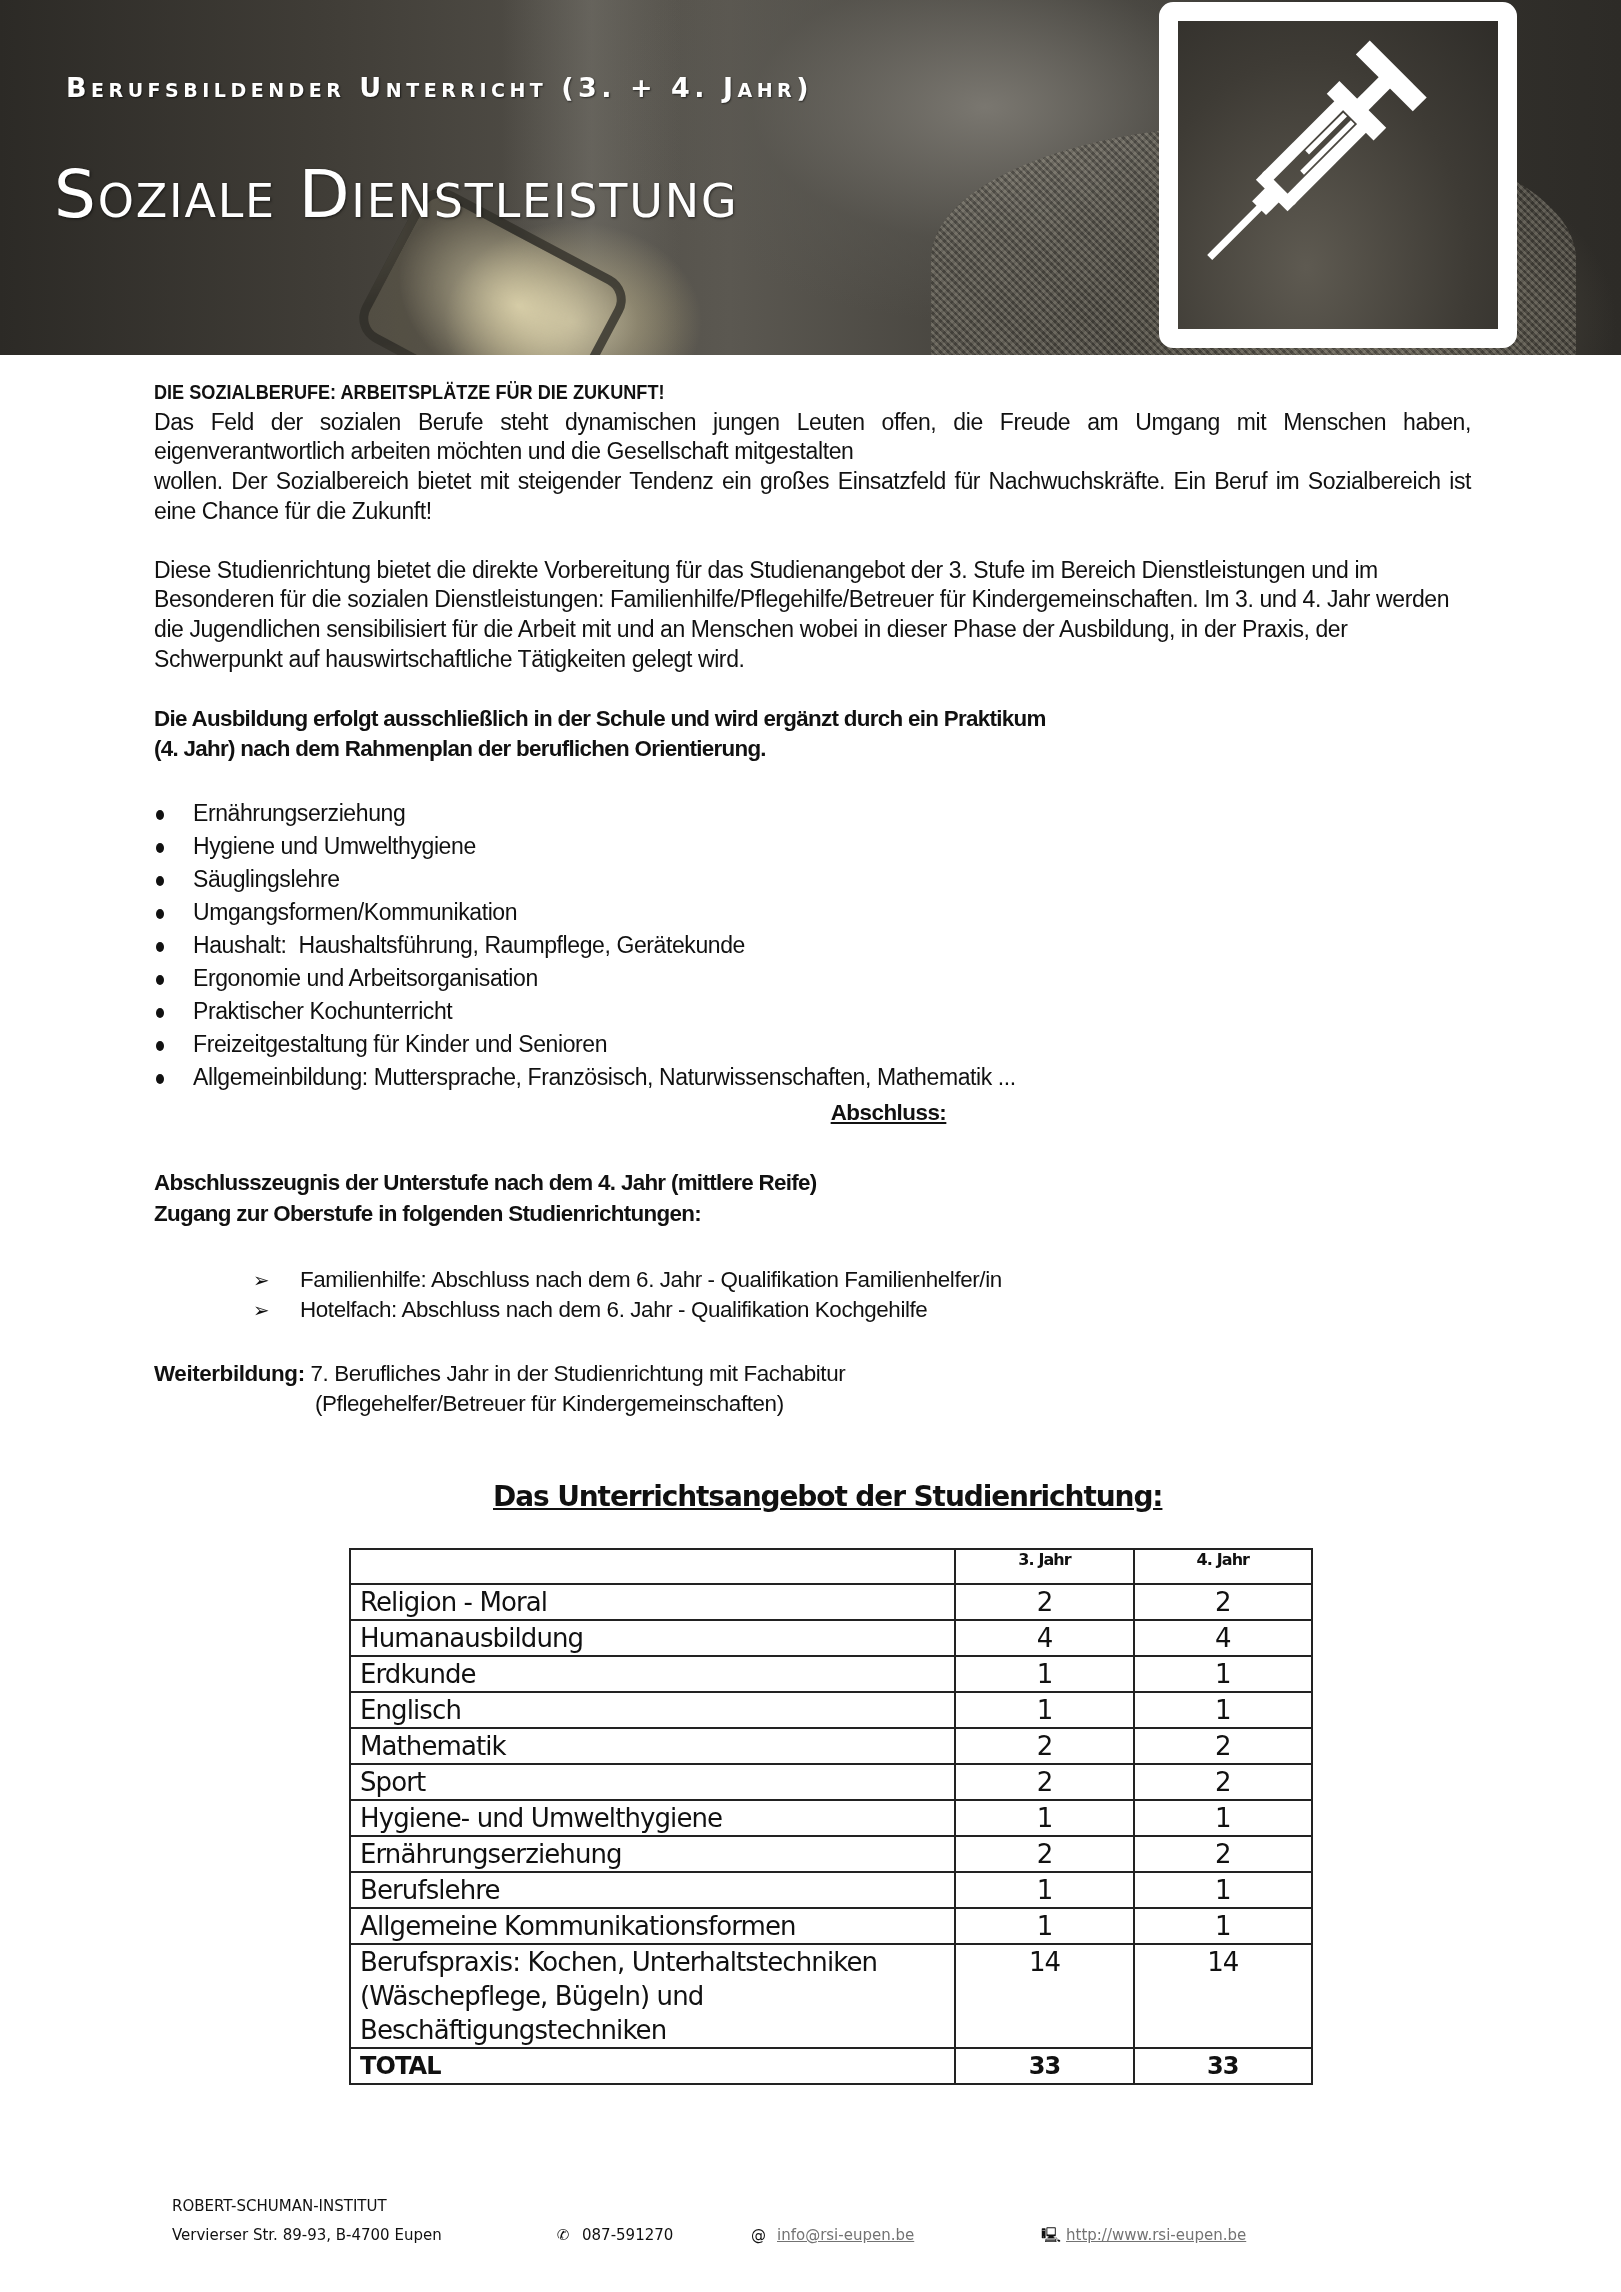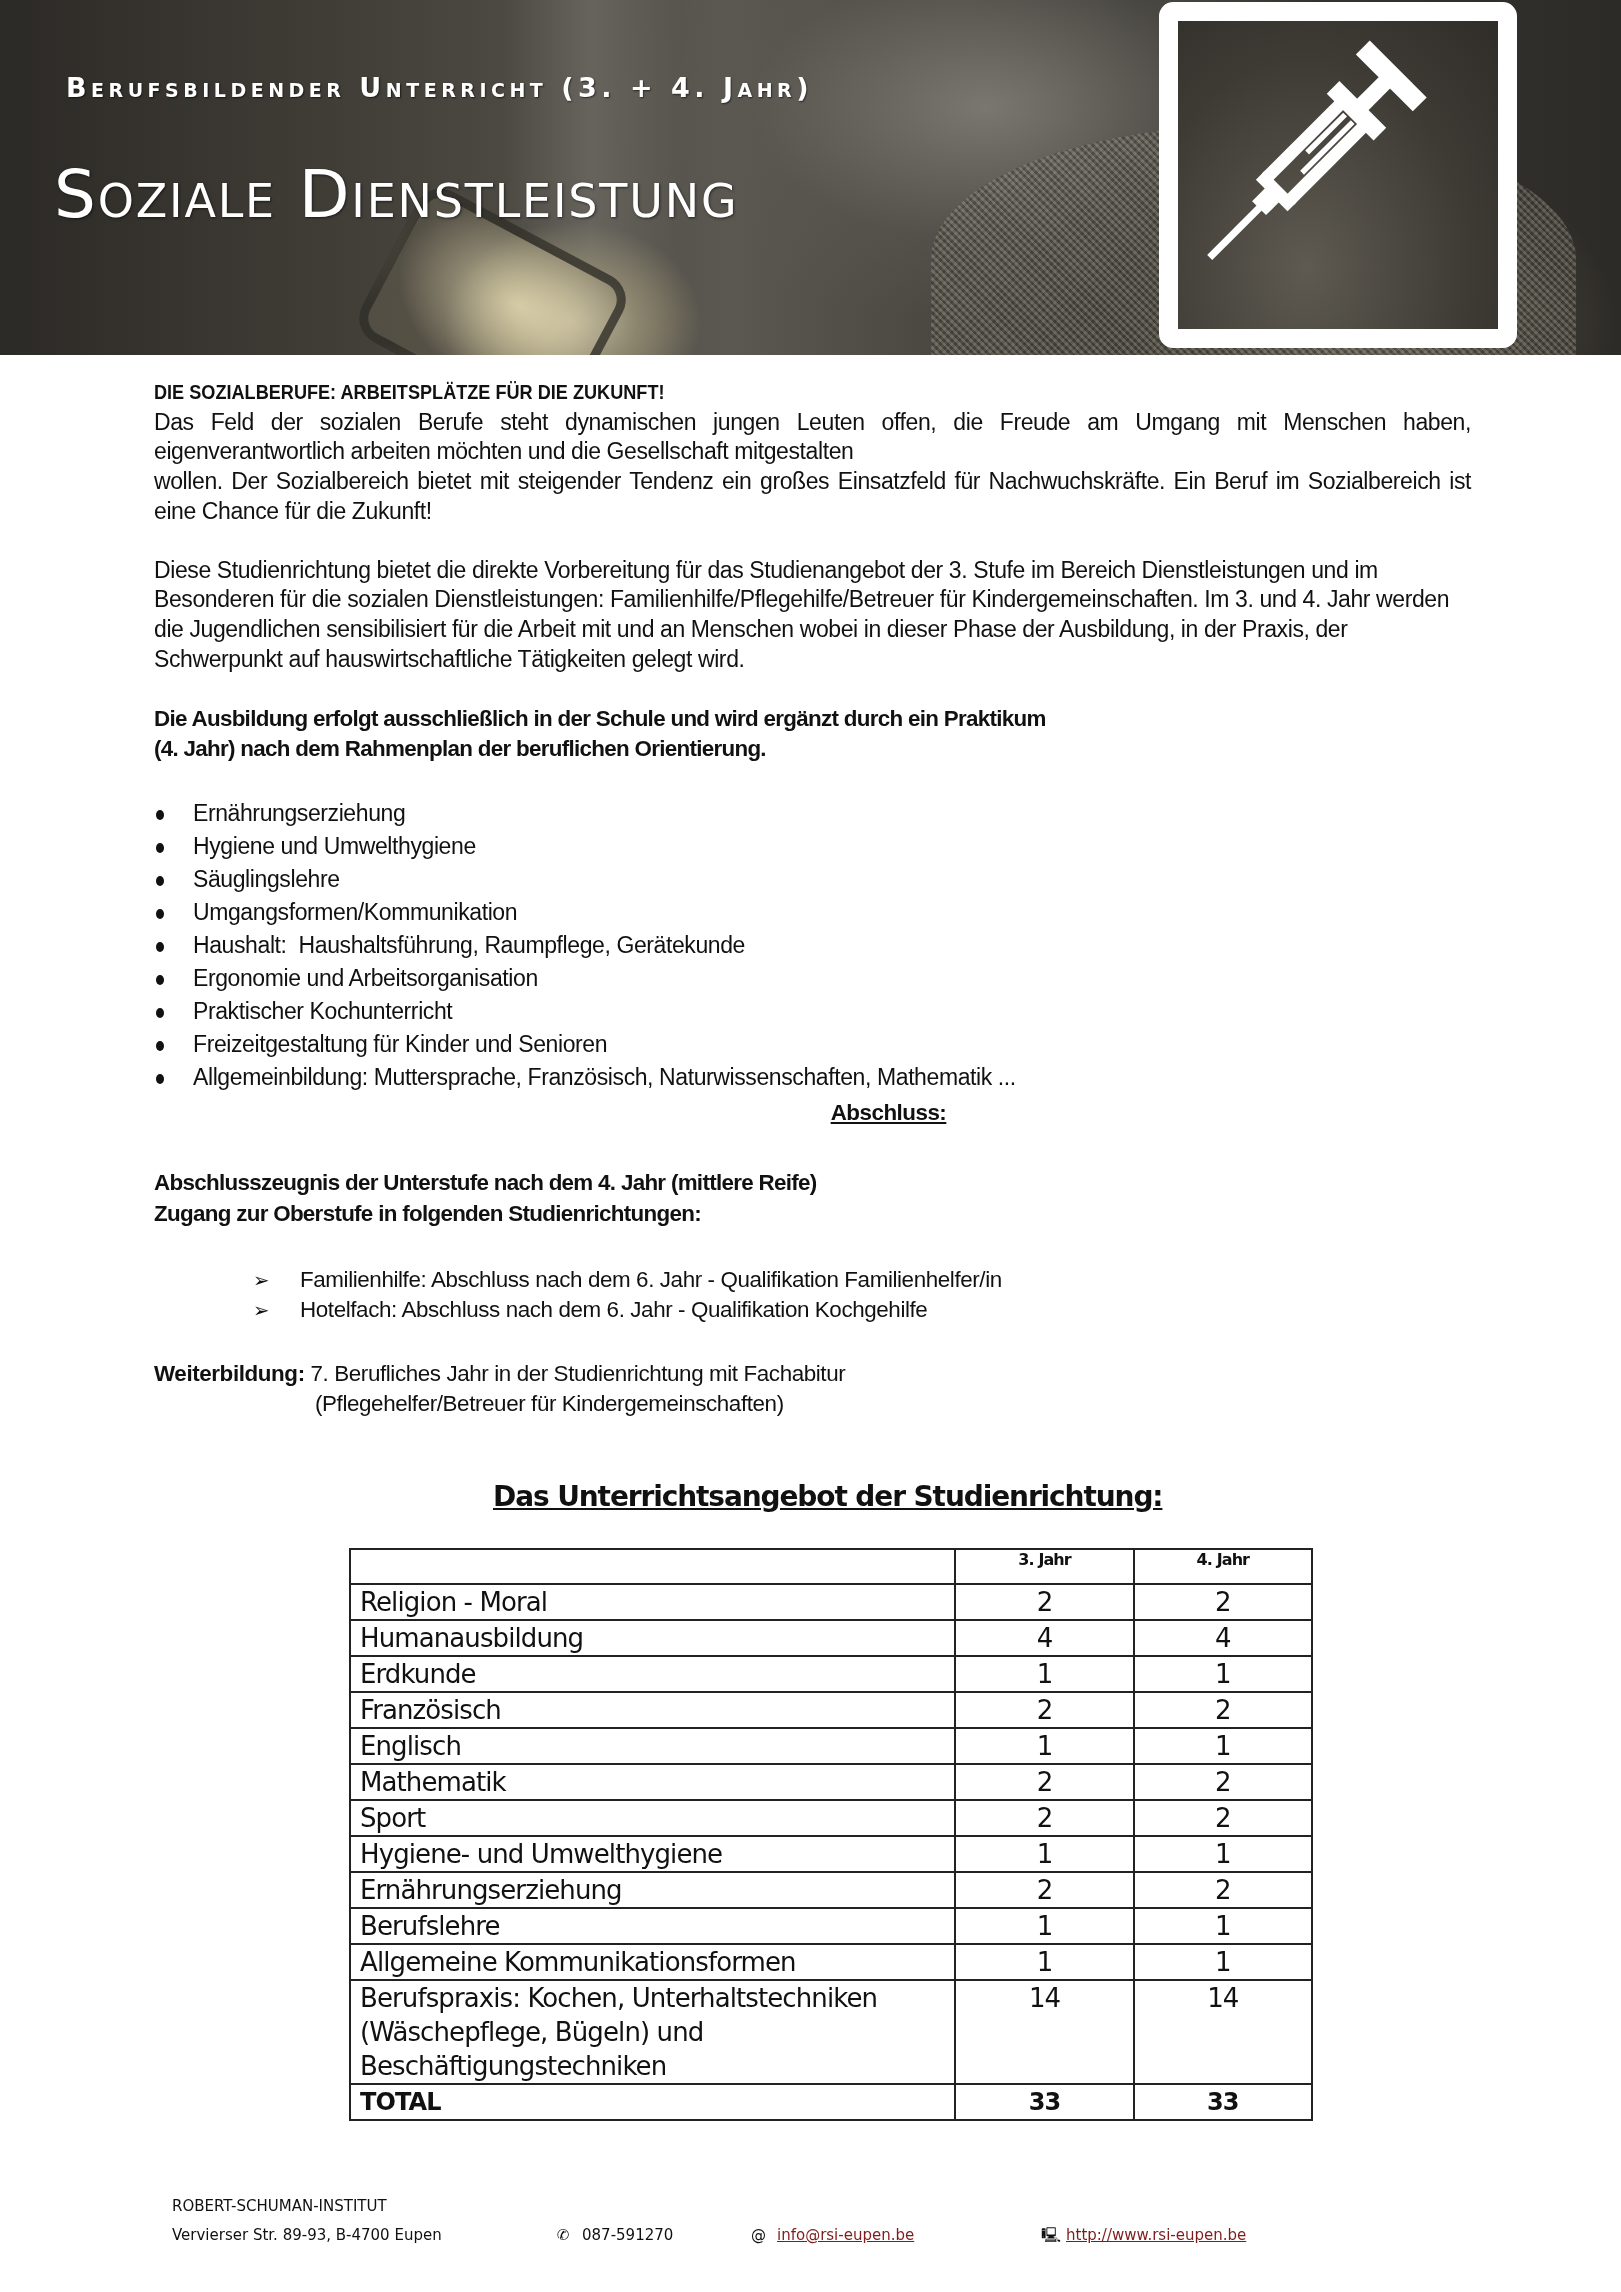--- a/index.html
+++ b/index.html
@@ -63,21 +63,21 @@
   table.plan col.c1 { width: 591px; }
   table.plan col.c2 { width: 173px; }
   table.plan col.c3 { width: 173px; }
   table.plan tr.multi td.subj { line-height: 34px; }
   table.plan tr.total td { font-weight: bold; font-size: 24px; }
 
   
   .footer { position: absolute; left: 172px; top: 2192px; font-family: "DejaVu Sans", sans-serif; font-size: 15px; line-height: 29px; color: #111; }
   .footer .row2 { position: relative; height: 29px; width: 1164px; }
   .footer .row2 span, .footer .row2 a { position: absolute; top: 0; white-space: nowrap; }
-  .footer a { color: #7f1d1d; text-decoration: underline; }
+  .footer a { color: #737373; text-decoration: underline; }
 </style>
 </head>
 <body>
 
 <div class="banner">
   <div class="streak"></div>
   <div class="glass"></div>
   <div class="knit"></div>
   <div class="banner-subtitle">Berufsbildender Unterricht (3. + 4. Jahr)</div>
   <div class="banner-title">Soziale Dienstleistung</div>
@@ -168,25 +168,20 @@
       </tr>
   <tr>
         <td>Humanausbildung</td>
         <td class="num">4</td>
         <td class="num">4</td>
       </tr>
   <tr>
         <td>Erdkunde</td>
         <td class="num">1</td>
         <td class="num">1</td>
-      </tr>
-  <tr>
-        <td>Französisch</td>
-        <td class="num">2</td>
-        <td class="num">2</td>
       </tr>
   <tr>
         <td>Englisch</td>
         <td class="num">1</td>
         <td class="num">1</td>
       </tr>
   <tr>
         <td>Mathematik</td>
         <td class="num">2</td>
         <td class="num">2</td>

